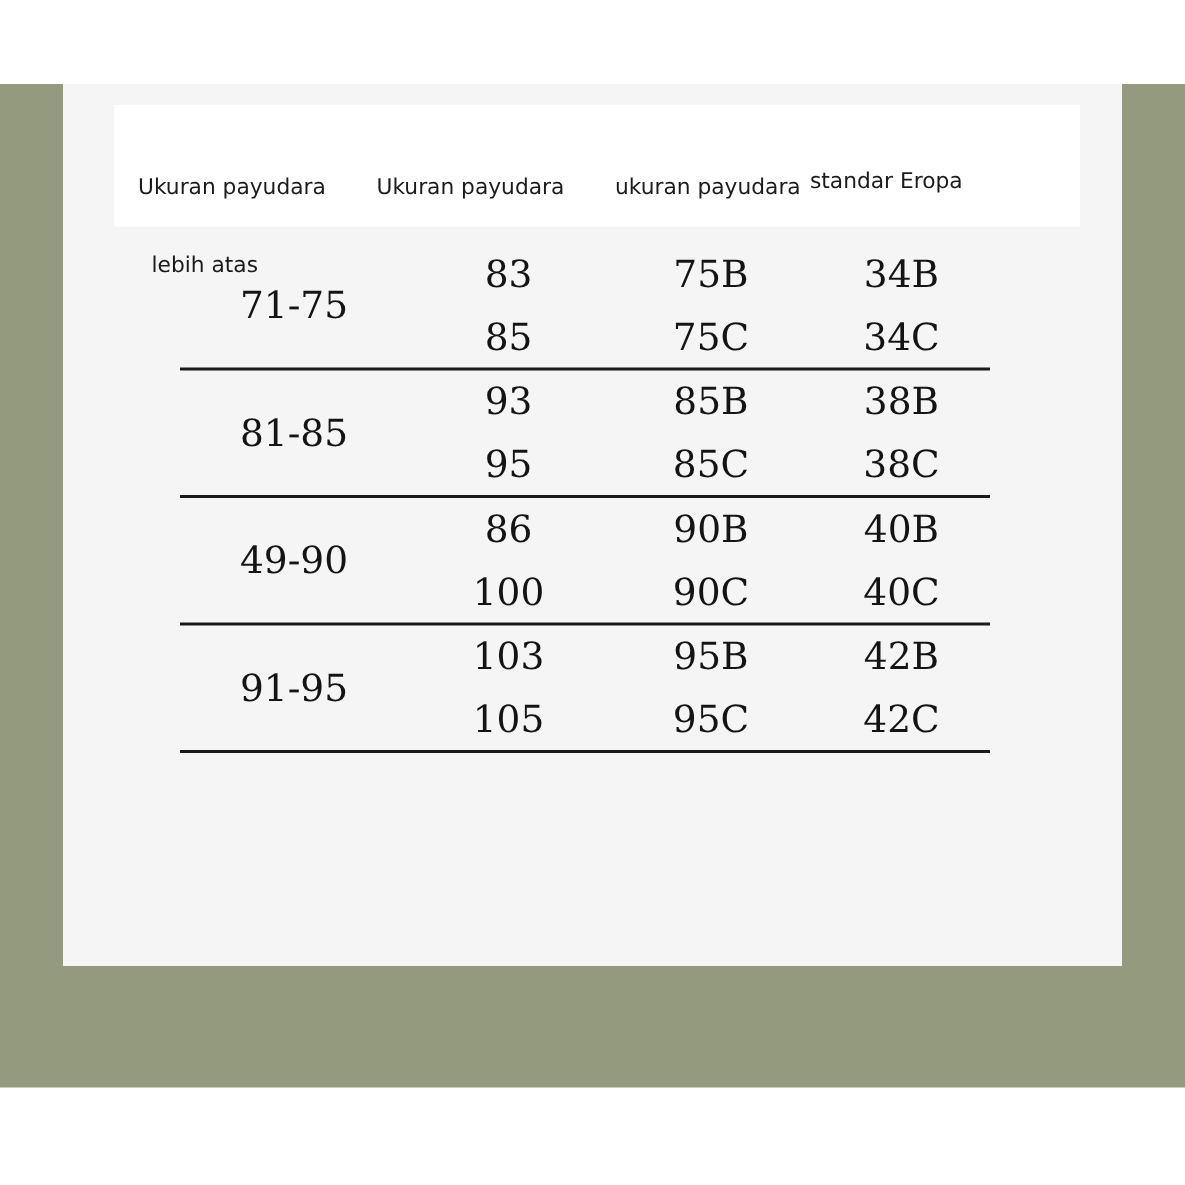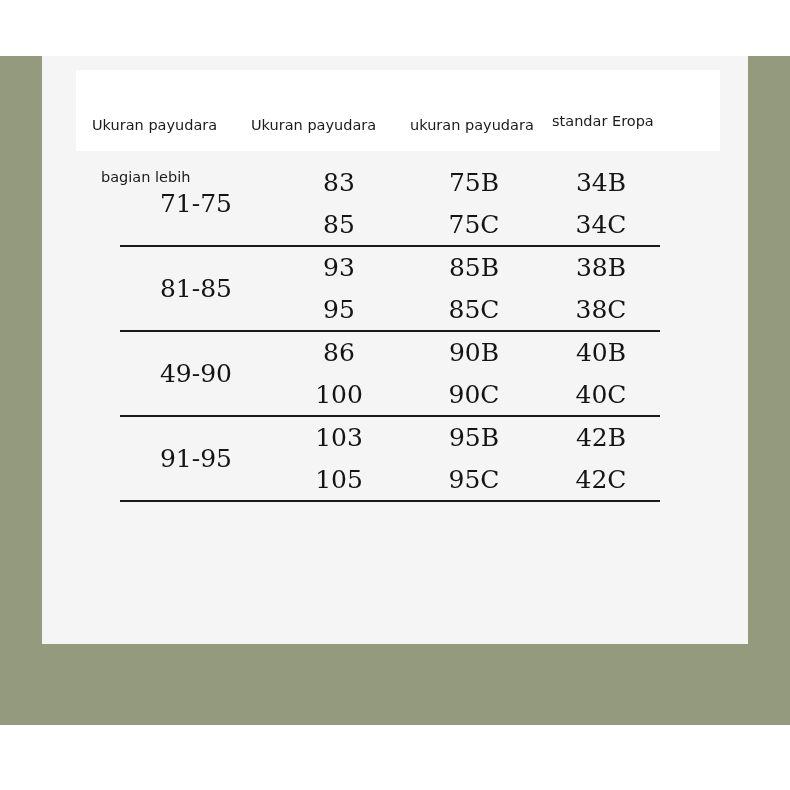--- a/index.html
+++ b/index.html
@@ -54,21 +54,21 @@
   .header-cell .hline {
     display: block;
     margin-top: 28px;
   }
   .header-cell .hline.indent-a { padding-left: 9px; }
   .header-cell .hline.indent-b { padding-left: 7px; }
 
   #header-col-1 { left: 16px;  top: 15px; }
   #header-col-2 { left: 175px; top: 15px; }
   #header-col-3 { left: 334px; top: 15px; }
-  #header-col-4 { left: 476px; top: 11px; }
+  #header-col-4 { left: 464px; top: 11px; }
 
   
   #size-table {
     position: absolute;
     left: 120px;
     top: 162px;
     width: 540px;
     border-collapse: collapse;
     table-layout: fixed;
   }
@@ -104,21 +104,21 @@
 <body>
 
 <div id="size-chart-frame"></div>
 
 <div id="size-chart-panel"></div>
 
 <div id="header-card">
 
   <div class="header-cell" id="header-col-1">
     <span class="hline">Ukuran payudara</span>
-    <span class="hline indent-a">bagian lebih</span>
+    <span class="hline indent-a">lebih atas</span>
   </div>
 
   <div class="header-cell" id="header-col-2">
     <span class="hline">Ukuran payudara</span>
   </div>
 
   <div class="header-cell" id="header-col-3">
     <span class="hline">ukuran payudara</span>
   </div>
 

